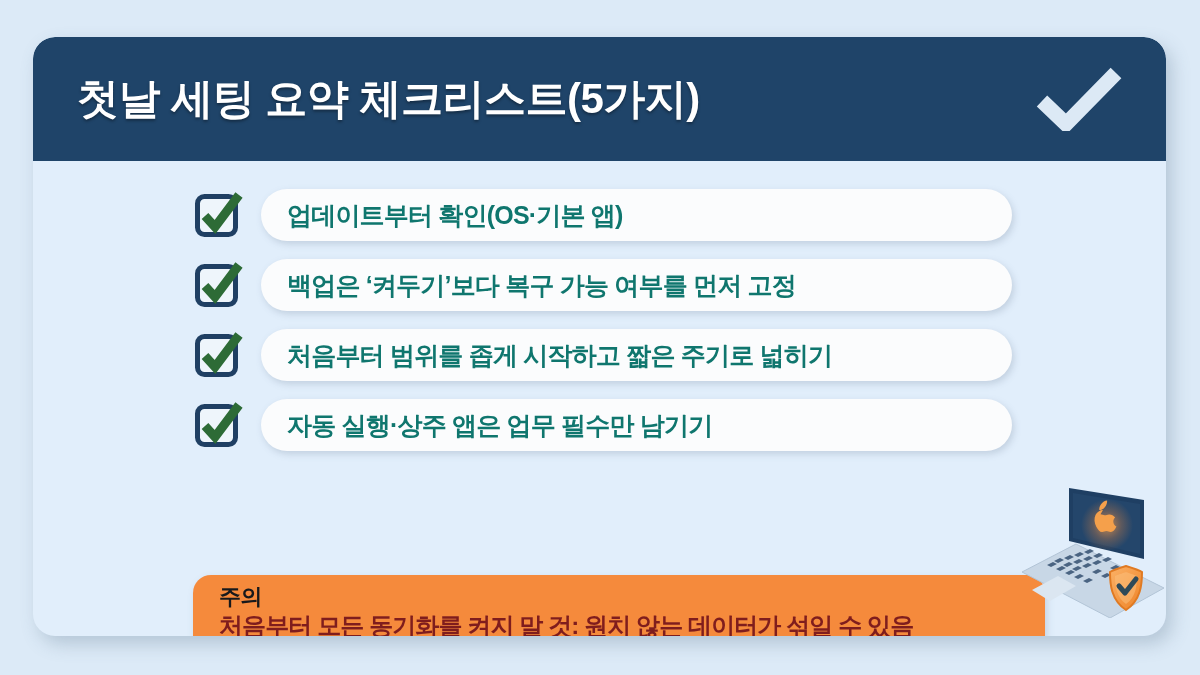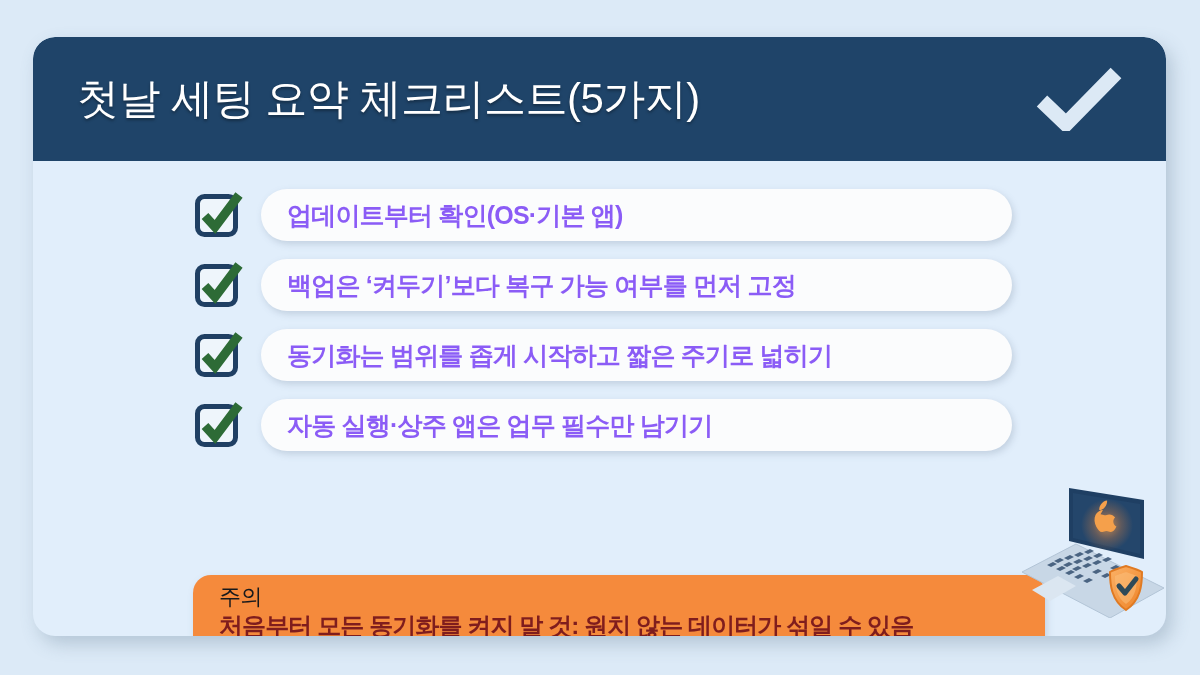--- a/index.html
+++ b/index.html
@@ -48,21 +48,21 @@
     border-radius: 22px 22px 0 0;
     display: flex;
     align-items: center;
     justify-content: space-between;
     padding: 0 44px 0 44px;
   }
 
   #header-title {
     color: #ffffff;
     font-size: 42px;
-    font-weight: 400;
+    font-weight: 700;
     letter-spacing: -0.5px;
     white-space: nowrap;
     text-shadow: 0 2px 3px rgba(0,0,0,0.35);
   }
 
   #header-check {
     width: 86px;
     height: 64px;
     flex: 0 0 auto;
     display: block;
@@ -100,21 +100,21 @@
     background: #fbfcfd;
     border-radius: 26px;
     margin-right: 154px;
     display: flex;
     align-items: center;
     padding: 0 26px;
     box-shadow: 2px 3px 7px rgba(110,130,155,0.28);
   }
 
   .pill-text {
-    color: #8b5cf6;
+    color: #0f766e;
     font-size: 25px;
     font-weight: 700;
     letter-spacing: -0.8px;
     white-space: nowrap;
     line-height: 1;
   }
 
   
   #warning {
     position: absolute;
@@ -124,21 +124,21 @@
     height: 78px;
     background: #f58a3c;
     border-radius: 18px;
     padding: 8px 26px 0 26px;
     box-shadow: 2px 3px 7px rgba(110,130,155,0.25);
   }
 
   #warning-label {
     color: #17191c;
     font-size: 22px;
-    font-weight: 400;
+    font-weight: 700;
     letter-spacing: -0.6px;
     line-height: 1.25;
   }
 
   #warning-text {
     color: #7f1d1d;
     font-size: 24px;
     font-weight: 700;
     letter-spacing: -0.9px;
     line-height: 1.28;
@@ -191,21 +191,21 @@
           <span class="pill-text">백업은 ‘켜두기’보다 복구 가능 여부를 먼저 고정</span>
         </div>
       </div>
 
       <div class="row">
         <svg class="checkbox" viewBox="0 0 50 50">
           <rect x="4.5" y="6.5" width="38" height="38" rx="7" ry="7" fill="#eef5fb" stroke="#1f3f63" stroke-width="5"></rect>
           <path d="M12 26 L22 37 L46 5" fill="none" stroke="#2d6b36" stroke-width="9" stroke-linecap="butt" stroke-linejoin="miter"></path>
         </svg>
         <div class="pill">
-          <span class="pill-text">동기화는 범위를 좁게 시작하고 짧은 주기로 넓히기</span>
+          <span class="pill-text">처음부터 범위를 좁게 시작하고 짧은 주기로 넓히기</span>
         </div>
       </div>
 
       <div class="row">
         <svg class="checkbox" viewBox="0 0 50 50">
           <rect x="4.5" y="6.5" width="38" height="38" rx="7" ry="7" fill="#eef5fb" stroke="#1f3f63" stroke-width="5"></rect>
           <path d="M12 26 L22 37 L46 5" fill="none" stroke="#2d6b36" stroke-width="9" stroke-linecap="butt" stroke-linejoin="miter"></path>
         </svg>
         <div class="pill">
           <span class="pill-text">자동 실행·상주 앱은 업무 필수만 남기기</span>

